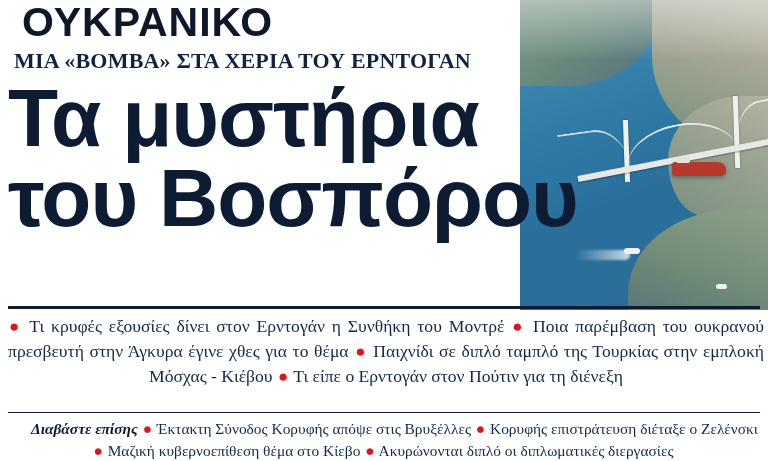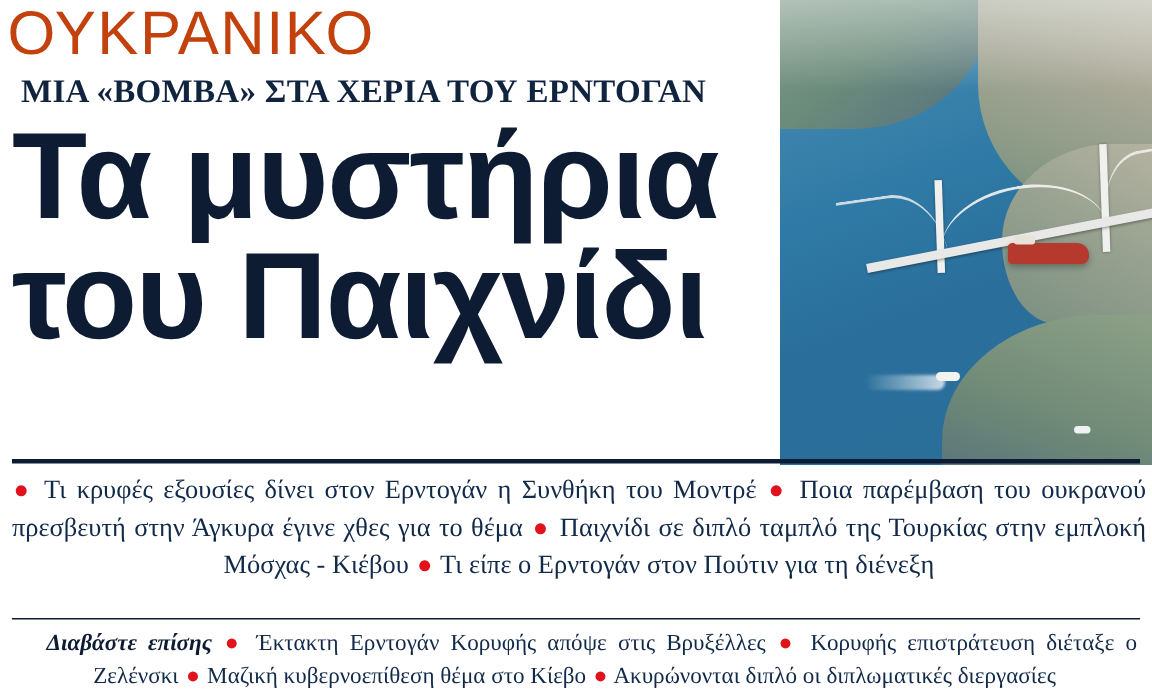--- a/index.html
+++ b/index.html
@@ -159,25 +159,25 @@
     position: absolute;
     left: 196px; top: 284px;
     width: 11px; height: 5px;
     background: #eef2f2;
     border-radius: 3px;
   }
 
   
   .kicker {
     position: absolute;
-    left: 5px;
+    left: 22px;
     top: 2px;
-    color: #c2410c;
+    color: #0f172a;
     font-family: "Liberation Sans", sans-serif;
-    font-weight: normal;
+    font-weight: bold;
     font-size: 41px;
     letter-spacing: 1px;
     line-height: 1;
   }
   .subkicker {
     position: absolute;
     left: 14px;
     top: 50px;
     color: #11243f;
     font-family: "Liberation Serif", serif;
@@ -283,42 +283,42 @@
     <div class="ship"></div>
     <div class="wake"></div>
     <div class="boat"></div>
     <div class="boat2"></div>
   </div>
 
   <div class="kicker">ΟΥΚΡΑΝΙΚΟ</div>
   <div class="subkicker">ΜΙΑ «ΒΟΜΒΑ» ΣΤΑ ΧΕΡΙΑ ΤΟΥ ΕΡΝΤΟΓΑΝ</div>
   <div class="headline">
     <span class="l1">Τα μυστήρια</span>
-    <span class="l2">του Παιχνίδι</span>
+    <span class="l2">του Βοσπόρου</span>
   </div>
 
   <div class="rule-thick"></div>
 
   <div class="deck">
     <span class="dot">●</span>
     <span>Τι κρυφές εξουσίες δίνει στον Ερντογάν η Συνθήκη του Μοντρέ</span>
     <span class="dot">●</span>
     <span>Ποια παρέμβαση του ουκρανού πρεσβευτή στην Άγκυρα έγινε χθες για το θέμα</span>
     <span class="dot">●</span>
     <span>Παιχνίδι σε διπλό ταμπλό της Τουρκίας στην εμπλοκή Μόσχας - Κιέβου</span>
     <span class="dot">●</span>
     <span>Τι είπε ο Ερντογάν στον Πούτιν για τη διένεξη</span>
   </div>
 
   <div class="rule-thin"></div>
 
   <div class="also">
     <span class="label">Διαβάστε επίσης</span>
     <span class="dot">●</span>
-    <span>Έκτακτη Ερντογάν Κορυφής απόψε στις Βρυξέλλες</span>
+    <span>Έκτακτη Σύνοδος Κορυφής απόψε στις Βρυξέλλες</span>
     <span class="dot">●</span>
     <span>Κορυφής επιστράτευση διέταξε ο Ζελένσκι</span>
     <span class="dot">●</span>
     <span>Μαζική κυβερνοεπίθεση θέμα στο Κίεβο</span>
     <span class="dot">●</span>
     <span>Ακυρώνονται διπλό οι διπλωματικές διεργασίες</span>
   </div>
 
 </div>
 

